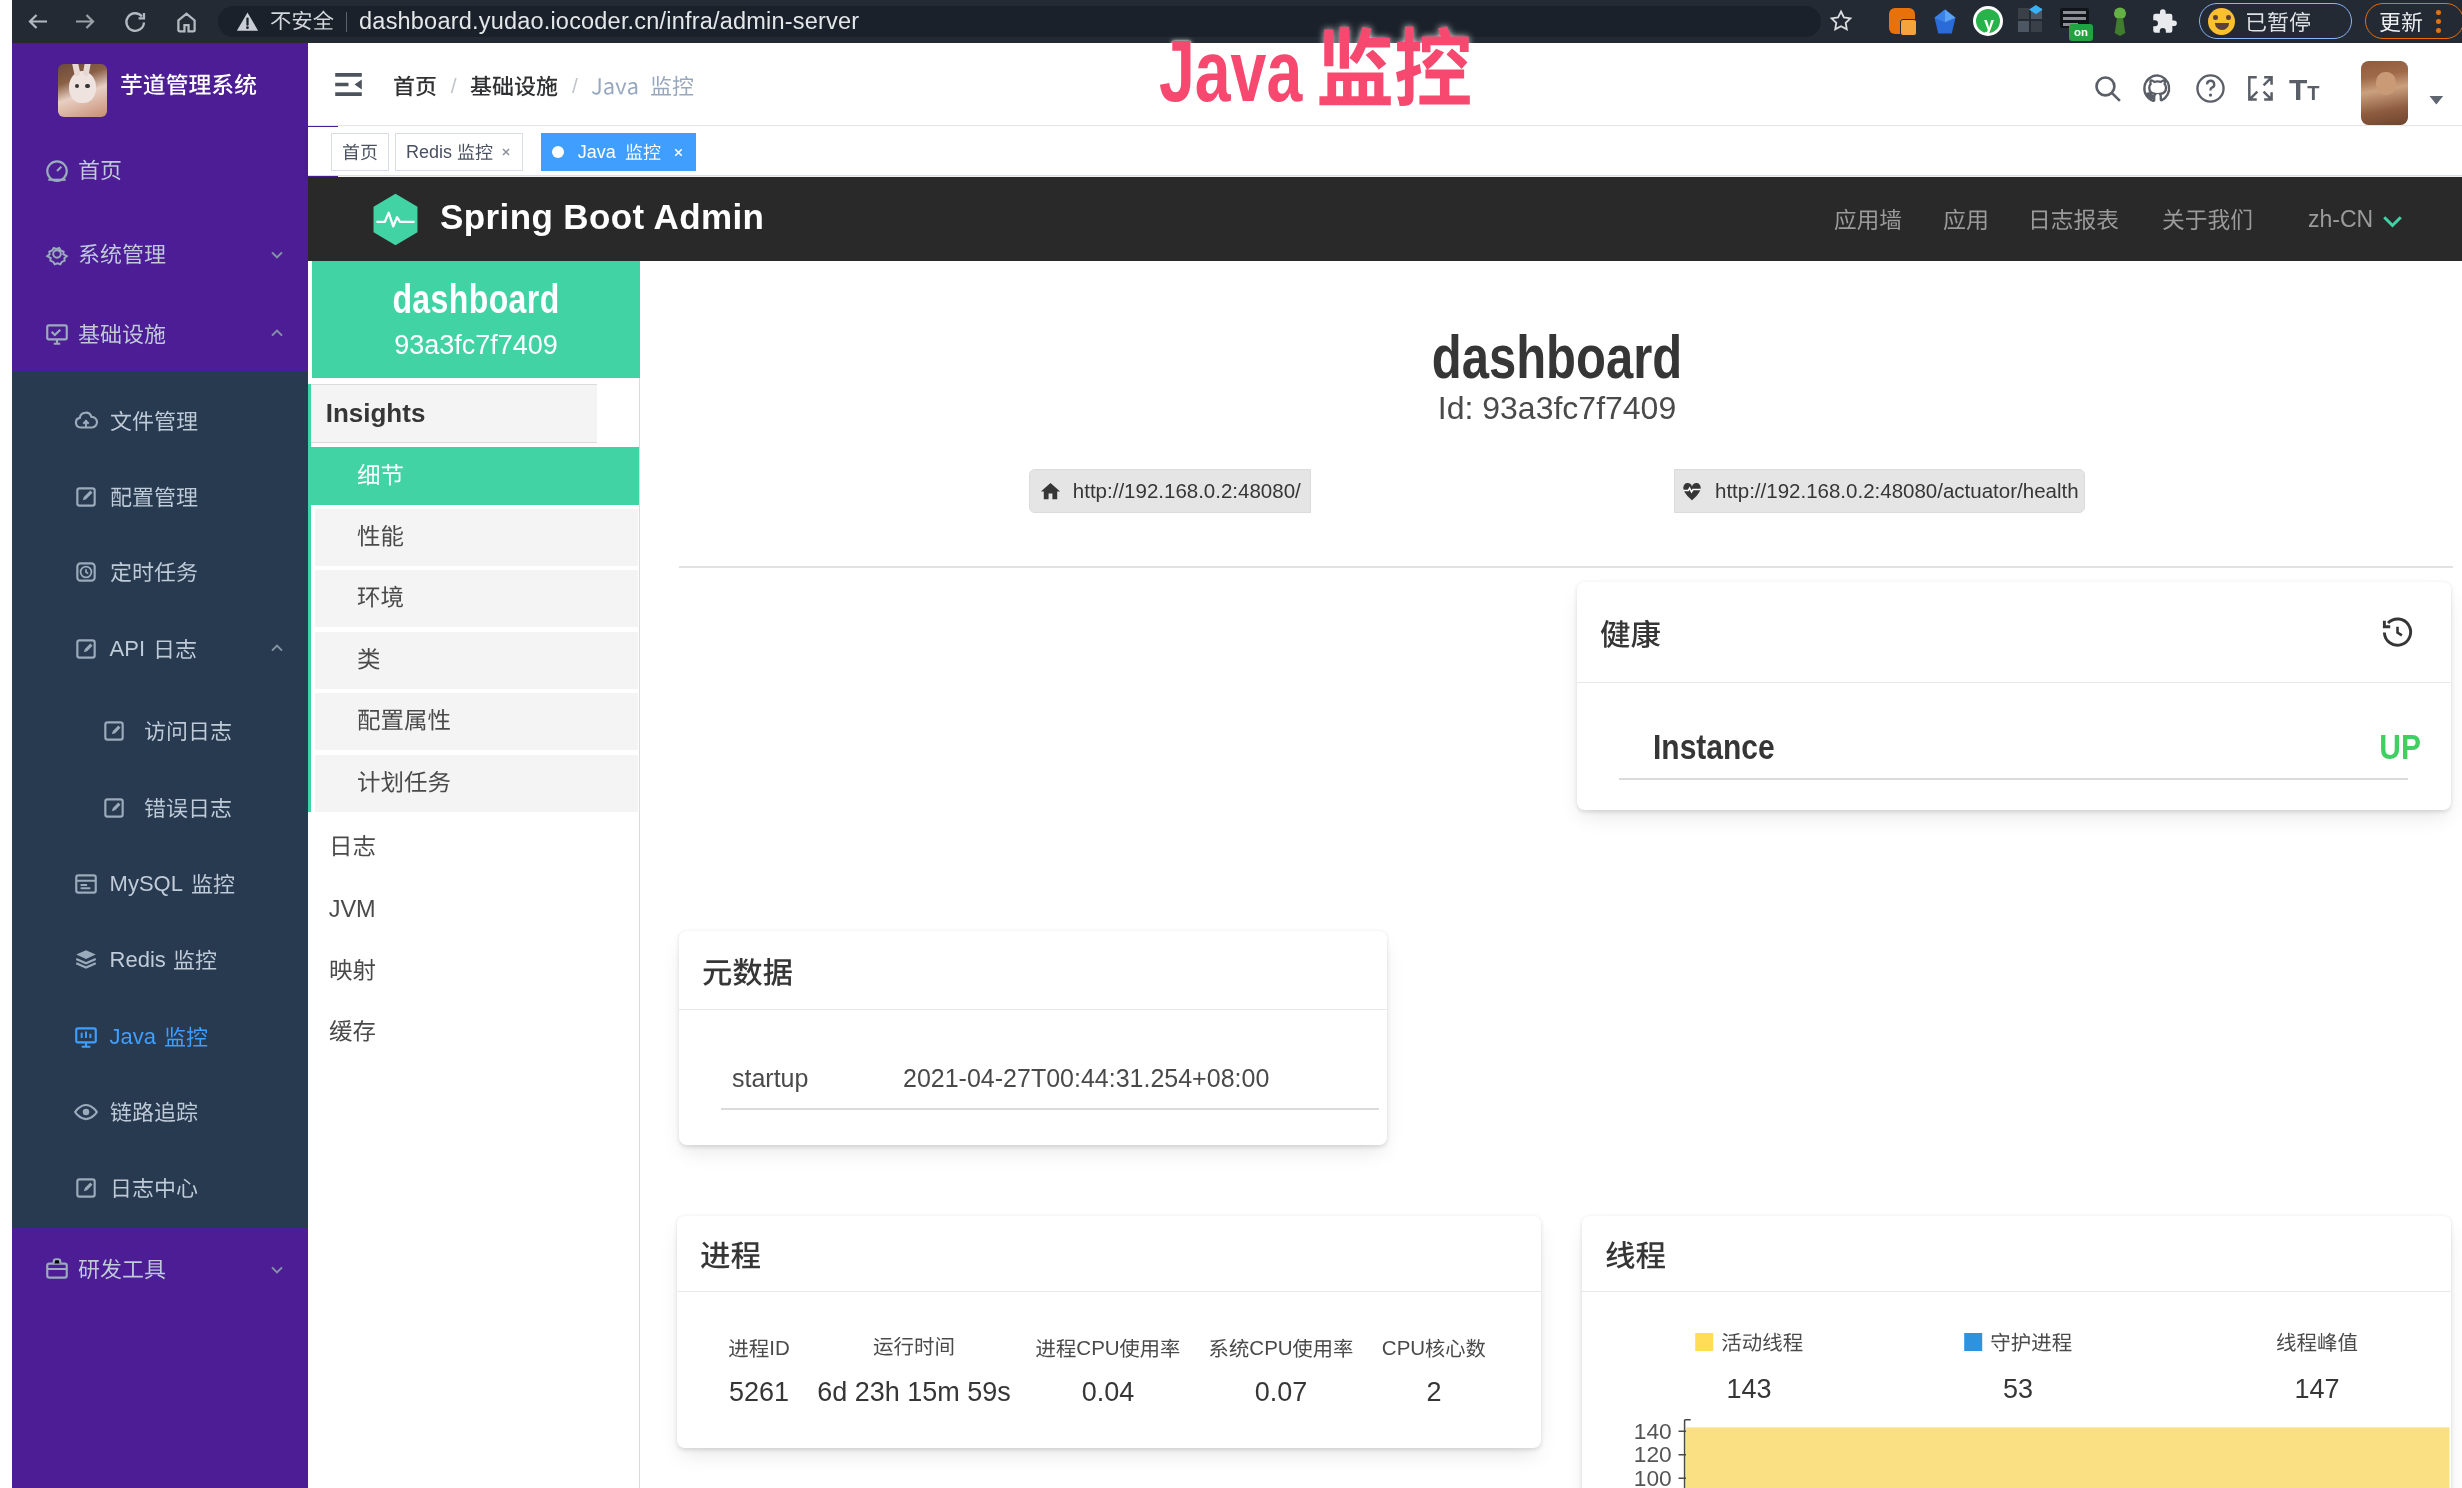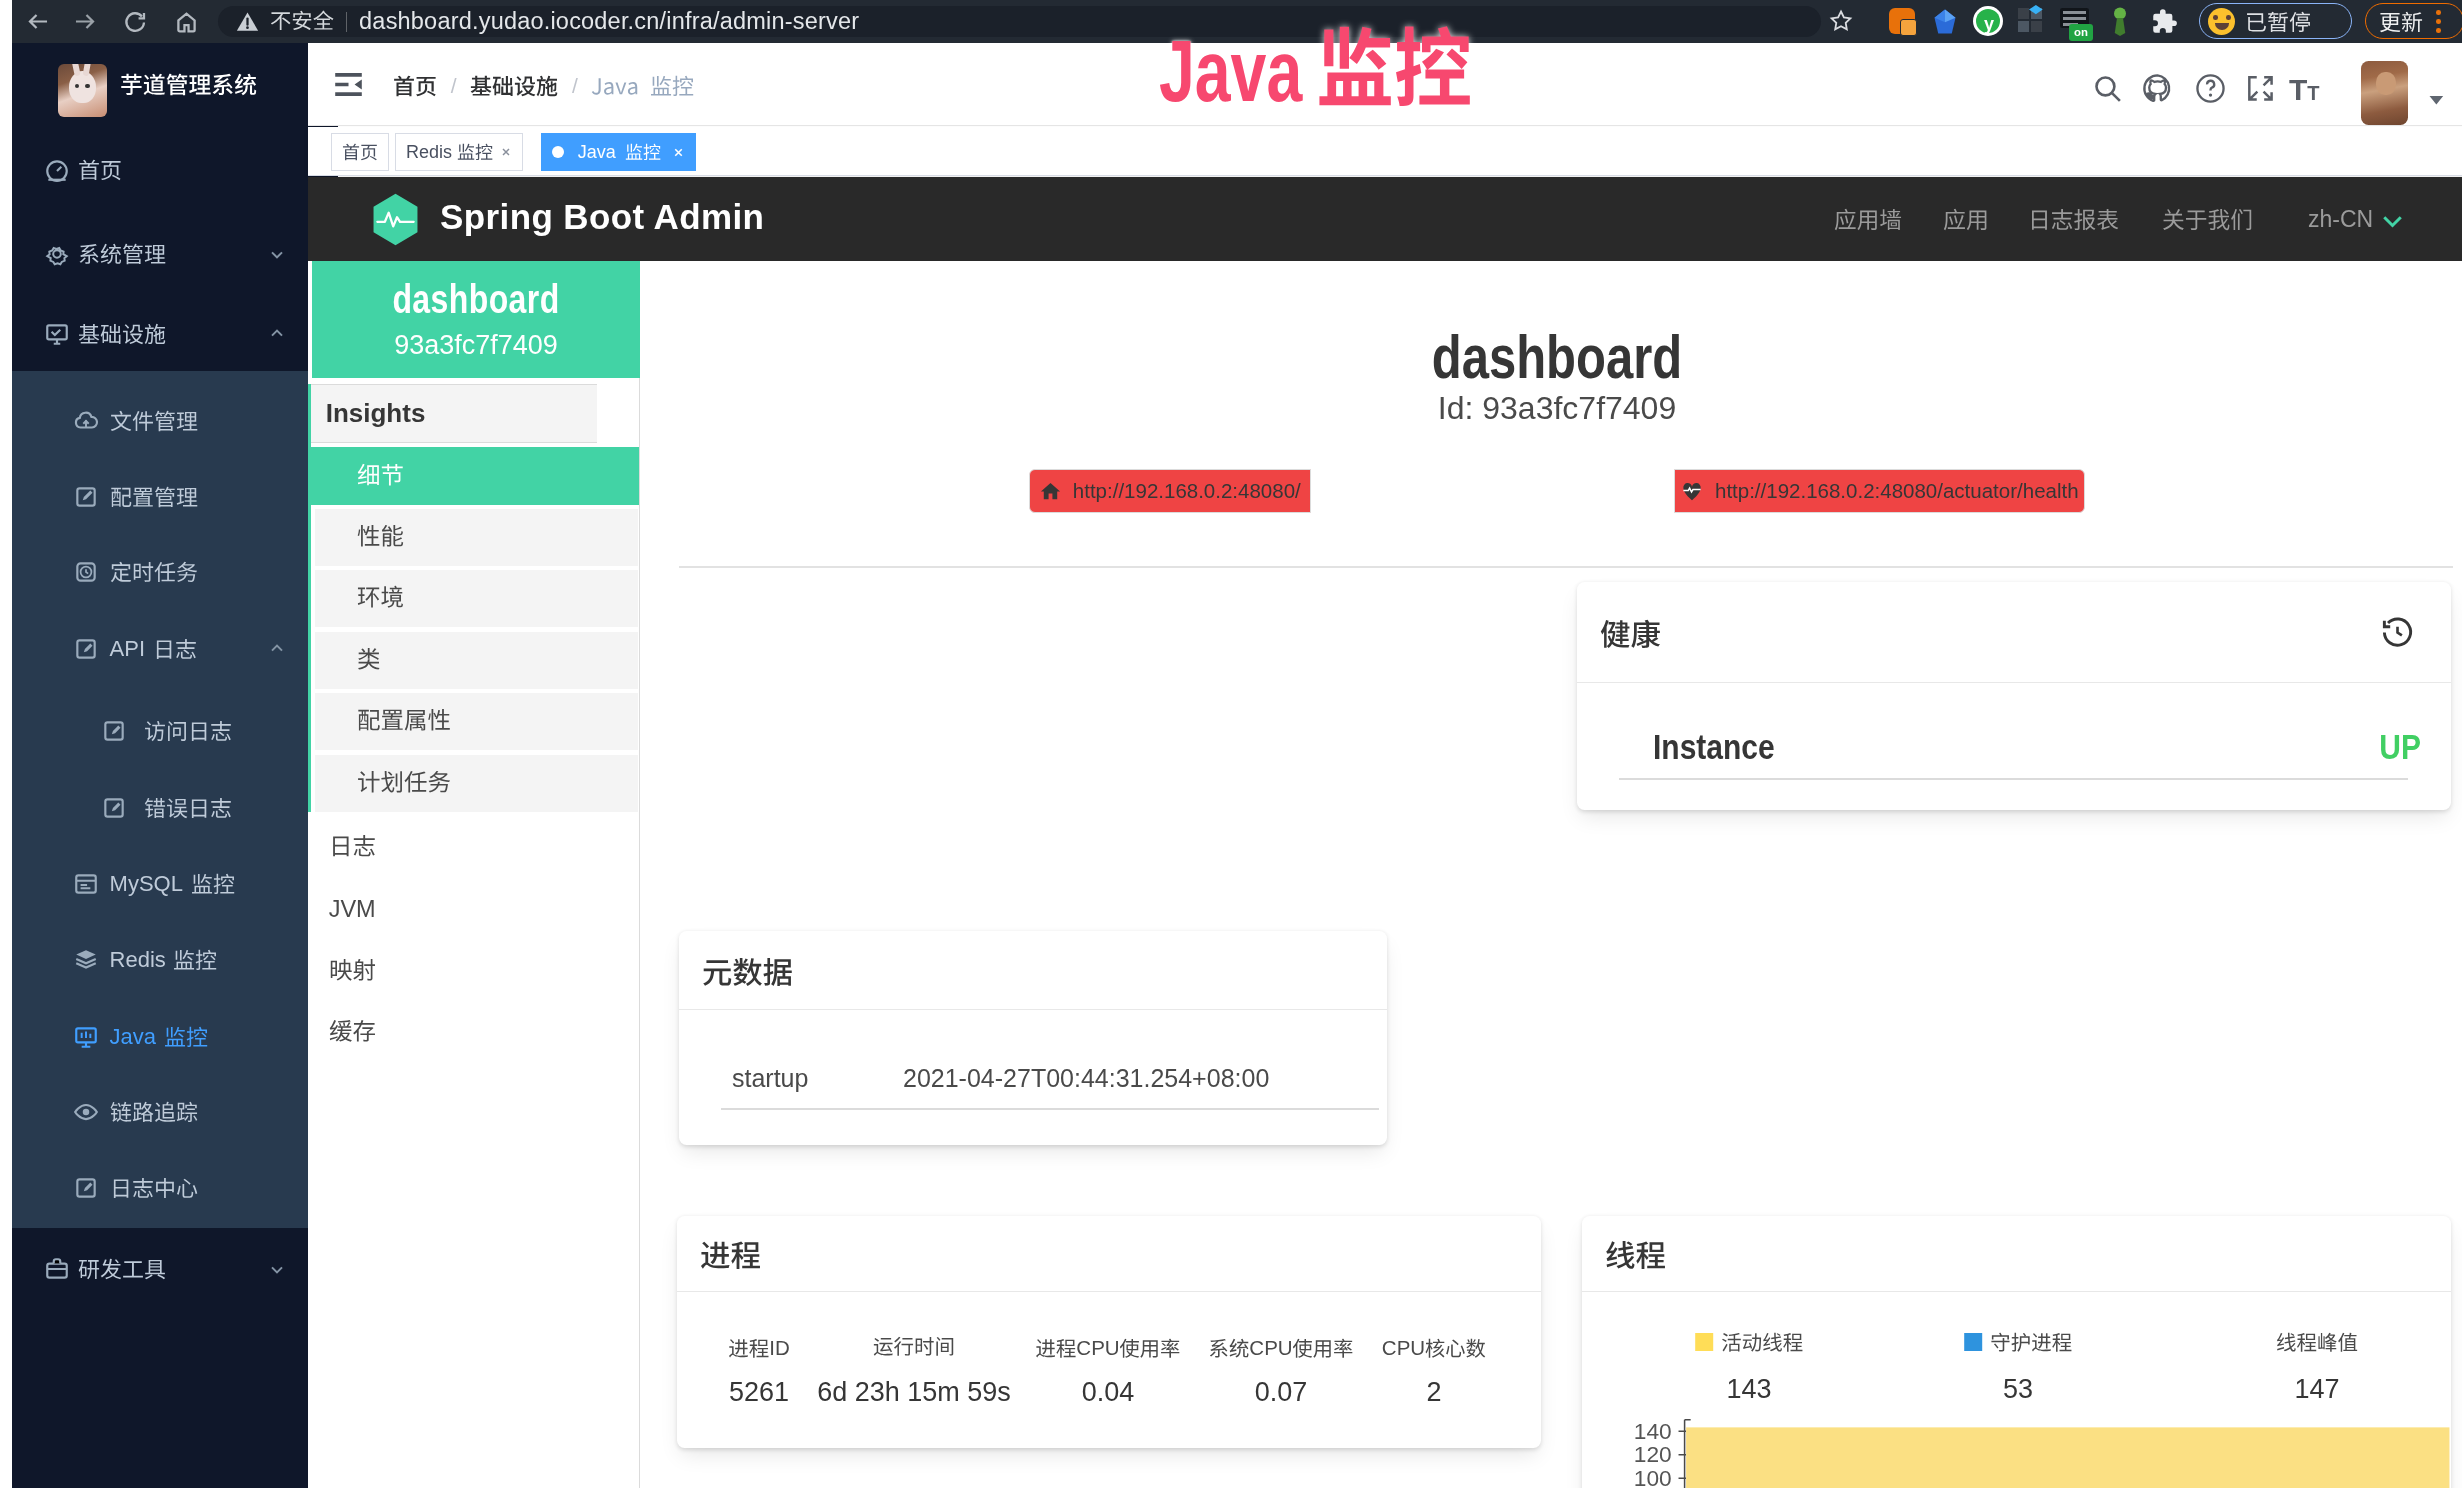--- a/index.html
+++ b/index.html
@@ -4,35 +4,35 @@
 html,body{width:2462px;height:1489px;overflow:hidden;background:#fff;}
 #page{position:absolute;top:0;left:12px;width:2462px;height:1489px;overflow:hidden;}
 .abs{position:absolute;}
 .cj{display:inline-block;}
 svg{display:block;}
 .row{display:flex;align-items:center;}
 
 #bbar{left:0;top:0;width:2462px;height:43px;background:#232a33;}
 #urlpill{left:206px;top:6px;width:1603px;height:31px;border-radius:16px;background:#1b212a;display:flex;align-items:center;}
 
-#sidebar{left:0;top:43px;width:326px;height:1445px;background:#0f172a;}
+#sidebar{left:0;top:43px;width:326px;height:1445px;background:#4c1d95;}
 #subblock{position:absolute;left:0;top:328px;width:296px;height:857px;background:#283a4f;}
 .sitem{position:absolute;left:0;width:296px;height:76px;display:flex;align-items:center;}
 .schev{position:absolute;right:21px;}
 
 #hdr{left:296px;top:43px;width:2167px;height:83px;background:#fff;border-bottom:1.5px solid #e6e6e6;}
 #tags{left:296px;top:127px;width:2167px;height:49px;background:#fff;border-bottom:1.5px solid #d8dce5;box-shadow:0 1.5px 4.6px rgba(0,0,0,.08);}
 .tag{position:absolute;top:133px;height:38px;background:#fff;border:1.5px solid #d8dce5;display:flex;align-items:center;padding:0 10px;color:#495060;font-size:18px;}
 
 #sbanav{left:296px;top:177px;width:2161px;height:84px;background:#292929;}
 #sbaside{left:296px;top:261px;width:332px;height:1228px;background:#fff;border-right:1.5px solid #dbdbdb;}
 #sbacontent{left:628px;top:261px;width:1834px;height:1228px;background:#fff;}
 .card{position:absolute;background:#fff;border-radius:7.6px;box-shadow:0 1.5px 4.6px rgba(10,10,10,.12),0 10.6px 21px -4.6px rgba(10,10,10,.10);}
 .chead{position:absolute;left:0;top:0;right:0;border-bottom:1.5px solid #e8e8e8;display:flex;align-items:center;padding-top:6.8px;}
-.btn{position:absolute;top:469px;height:44px;background:#ef4444;border:1.5px solid #dbdbdb;border-radius:6px;display:flex;align-items:center;justify-content:center;color:#363636;font-size:20.5px;}
+.btn{position:absolute;top:469px;height:44px;background:#e5e5e5;border:1.5px solid #dbdbdb;border-radius:6px;display:flex;align-items:center;justify-content:center;color:#363636;font-size:20.5px;}
 </style></head><body>
 <div id="page">
     <svg style="position:absolute;width:0;height:0">
       <defs>
         <path id="g0_r" d="M559 478C678 398 828 280 899 203L960 261C885 338 733 450 615 526ZM69 770V693H514C415 522 243 353 44 255C60 238 83 208 95 189C234 262 358 365 459 481V-78H540V584C566 619 589 656 610 693H931V770Z"></path>
         <path id="g1_r" d="M414 823C430 793 447 756 461 725H93V522H168V654H829V522H908V725H549C534 758 510 806 491 842ZM656 378C625 297 581 232 524 178C452 207 379 233 310 256C335 292 362 334 389 378ZM299 378C263 320 225 266 193 223C276 195 367 162 456 125C359 60 234 18 82 -9C98 -25 121 -59 130 -77C293 -42 429 10 536 91C662 36 778 -23 852 -73L914 -8C837 41 723 96 599 148C660 209 707 285 742 378H935V449H430C457 499 482 549 502 596L421 612C401 561 372 505 341 449H69V378Z"></path>
         <path id="g2_r" d="M493 851C392 692 209 545 26 462C45 446 67 421 78 401C118 421 158 444 197 469V404H461V248H203V181H461V16H76V-52H929V16H539V181H809V248H539V404H809V470C847 444 885 420 925 397C936 419 958 445 977 460C814 546 666 650 542 794L559 820ZM200 471C313 544 418 637 500 739C595 630 696 546 807 471Z"></path>
         <path id="g3_r" d="M93 778V703H747V440H222V605H146V102C146 -22 197 -52 359 -52C397 -52 695 -52 735 -52C900 -52 933 3 952 187C930 191 896 204 876 218C862 57 845 22 736 22C668 22 408 22 355 22C245 22 222 37 222 101V366H747V316H825V778Z"></path>
         <path id="g4_r" d="M565 773V623C565 541 557 433 493 352C509 345 538 326 551 314C604 380 623 473 629 554H764V316H834V554H951V615H632V622V722C734 730 846 746 924 770L882 826C807 801 676 782 565 773ZM246 98H755V15H246ZM246 153V235H755V153ZM175 294V-80H246V-45H755V-78H829V294ZM55 442 61 379 291 404V314H361V412L514 429L513 486L361 471V546H519V607H361V672H291V607H162C189 639 217 675 243 714H517V773H281L309 822L234 843C224 819 212 796 200 773H53V714H165C144 681 125 655 116 644C98 620 81 604 65 601C74 581 85 547 89 532C98 540 128 546 170 546H291V464Z"></path>
         <path id="g5_r" d="M467 578H795V494H467ZM398 632V440H867V632ZM309 377V214H375V315H883V214H951V377ZM564 825C578 803 592 775 603 750H325V686H951V750H684C672 779 651 817 632 845ZM398 240V179H594V5C594 -7 590 -11 574 -12C559 -12 503 -12 443 -11C453 -30 463 -56 467 -76C545 -76 596 -76 629 -67C661 -56 669 -36 669 3V179H860V240ZM263 838C211 687 124 537 32 439C45 422 66 383 74 365C103 397 132 434 159 475V-79H228V588C268 661 303 739 332 817Z"></path>

